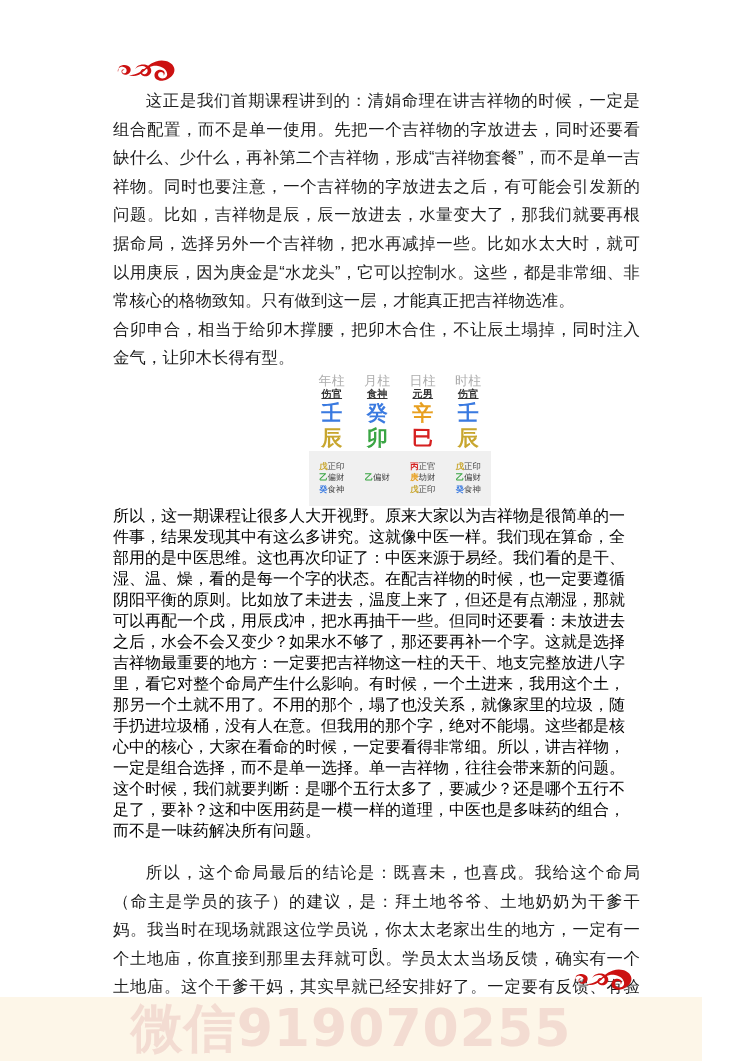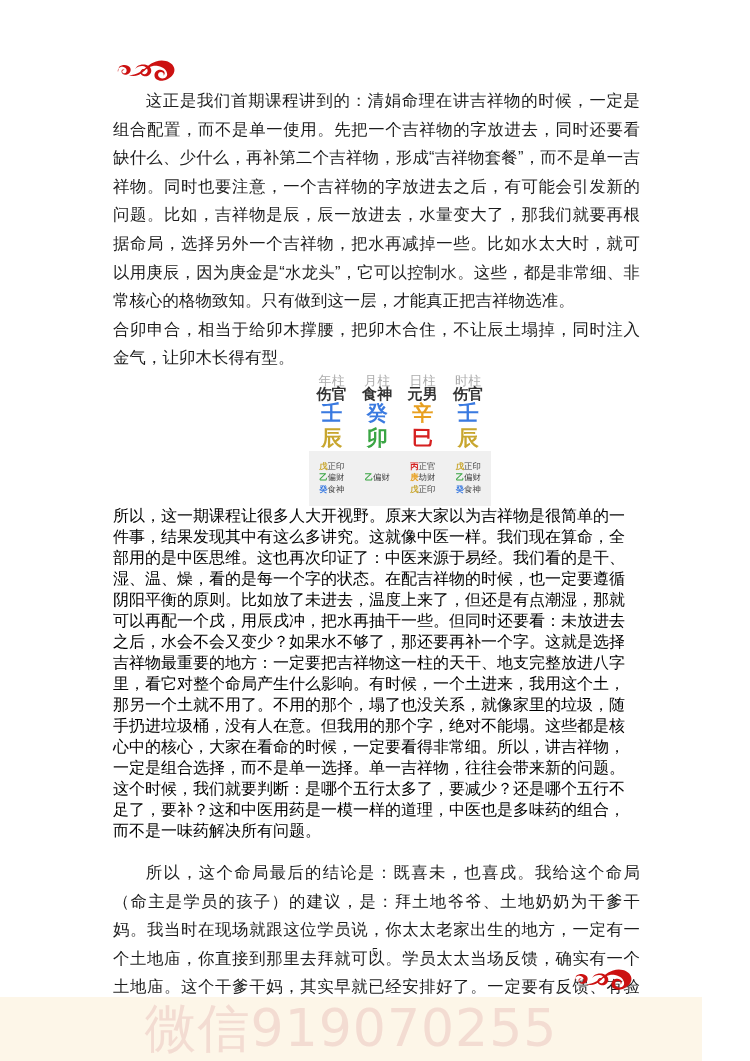--- a/index.html
+++ b/index.html
@@ -73,25 +73,26 @@
     vertical-align: middle;
   }
   .bz-pillar-label {
     font-size: 13px;
     color: #adadad;
     line-height: 12px;
     padding-top: 3px !important;
     letter-spacing: 0.2px;
   }
   .bz-tengod {
-    font-size: 15px;
+    font-size: 10px;
     color: #333333;
     font-weight: bold;
     line-height: 14px;
     letter-spacing: 0.3px;
+    text-decoration: underline;
   }
   .bz-stem, .bz-branch {
     font-size: 21px;
     font-weight: bold;
     line-height: 25px;
     font-family: "DejaVu Sans", "Liberation Sans", sans-serif;
   }
   .bz-hidden-cell {
     background: #f0f0f0;
     vertical-align: top;
@@ -136,21 +137,21 @@
   .watermark-text {
     position: absolute;
     left: 0px;
     top: 997px;
     width: 702px;
     height: 64px;
     display: flex;
     align-items: center;
     justify-content: center;
     font-size: 52px;
-    font-weight: normal;
+    font-weight: bold;
     color: #f3dcd2;
     letter-spacing: 1px;
     font-family: "DejaVu Sans", "Liberation Sans", sans-serif;
     white-space: nowrap;
     text-align: center;
   }
 </style>
 </head>
 <body>
 

